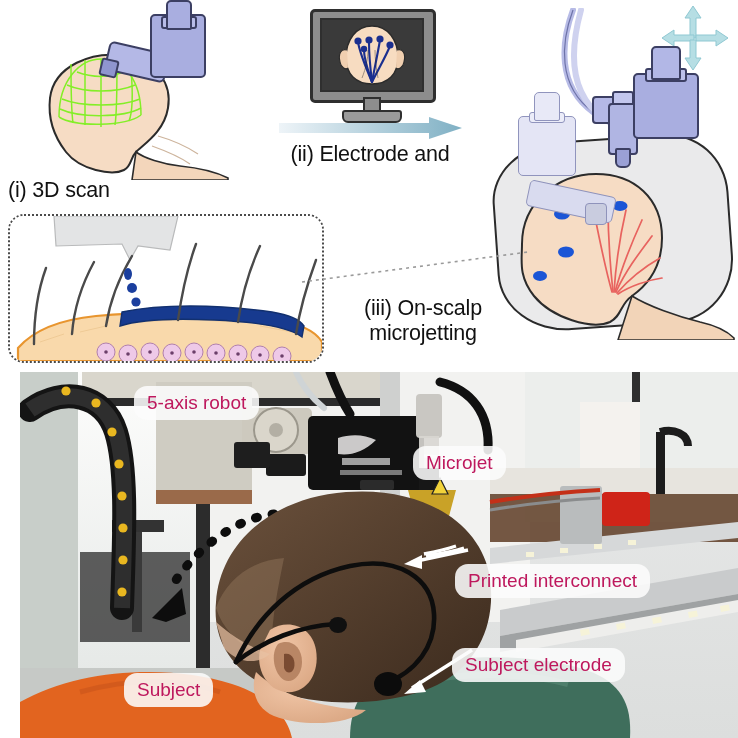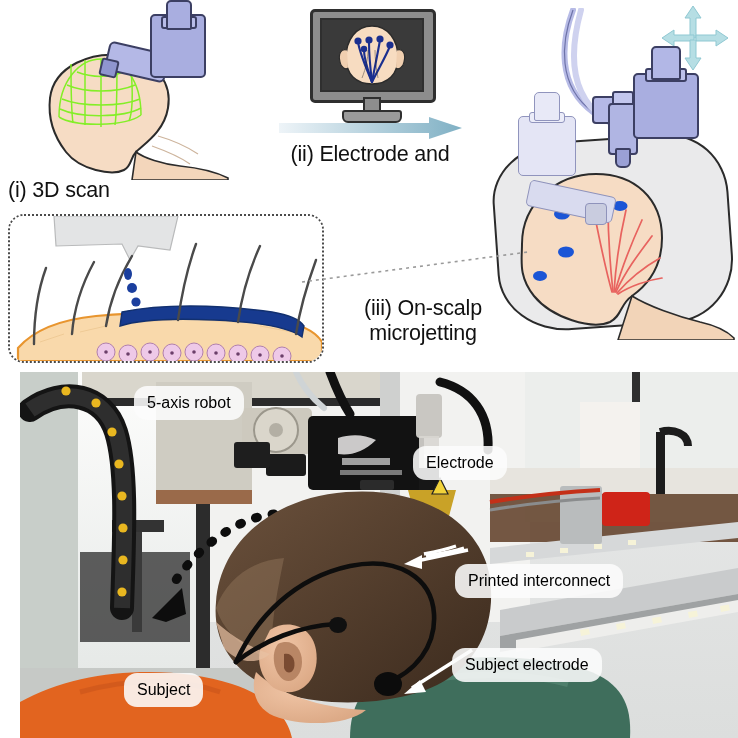--- a/index.html
+++ b/index.html
@@ -43,21 +43,21 @@
   #ghost-top{position:absolute;left:534px;top:92px;width:24px;height:27px;background:#e8e9f7;border:1.6px solid #9094bd;border-radius:5px 5px 2px 2px;}
   #ghost-collar{position:absolute;left:529px;top:112px;width:34px;height:9px;background:#ecedf9;border:1.6px solid #9094bd;border-radius:3px;}
   #ghost-arm{position:absolute;left:527px;top:188px;width:86px;height:25px;background:#d9dbef;border:1.6px solid #8f93bb;border-radius:5px;transform:rotate(12deg);}
   #ghost-tip{position:absolute;left:585px;top:203px;width:20px;height:20px;background:#c9ccdf;border:1.6px solid #8f93bb;border-radius:4px;}
 
   
   #inset{position:absolute;left:8px;top:214px;width:312px;height:145px;border:2.2px dotted #4a4a4a;border-radius:16px;background:#fff;overflow:hidden;}
 
   
   .photo{position:absolute;left:20px;top:372px;width:718px;height:366px;overflow:hidden;background:#cfd2cf;}
-  .plabel{position:absolute;background:rgba(252,252,252,.88);border-radius:13px;color:#000000;font-size:16px;line-height:22px;padding:6px 13px;white-space:nowrap;}
+  .plabel{position:absolute;background:rgba(252,252,252,.88);border-radius:13px;color:#be185d;font-size:19px;line-height:22px;padding:6px 13px;white-space:nowrap;}
   #lab-robot{left:134px;top:386px;}
   #lab-microjet{left:413px;top:446px;}
   #lab-inter{left:455px;top:564px;}
   #lab-electrode{left:452px;top:648px;}
   #lab-subject{left:124px;top:673px;}
 </style>
 </head>
 <body>
 
 <div id="fig">
@@ -401,18 +401,18 @@
         <path d="M452,278 L392,316" stroke="#fff" stroke-width="3.6"></path>
         <polygon points="384,322 400,308 406,320" fill="#fff"></polygon>
       </g>
       <g>
         <path d="M404,84 C420,84 428,86 436,88" stroke="#fff" stroke-width="3.2" fill="none"></path>
       </g>
     </svg>
   </div>
 
   <div class="plabel" id="lab-robot">5-axis robot</div>
-  <div class="plabel" id="lab-microjet">Electrode</div>
+  <div class="plabel" id="lab-microjet">Microjet</div>
   <div class="plabel" id="lab-inter">Printed interconnect</div>
   <div class="plabel" id="lab-electrode">Subject electrode</div>
   <div class="plabel" id="lab-subject">Subject</div>
 
 </div>
 
 </body></html>

